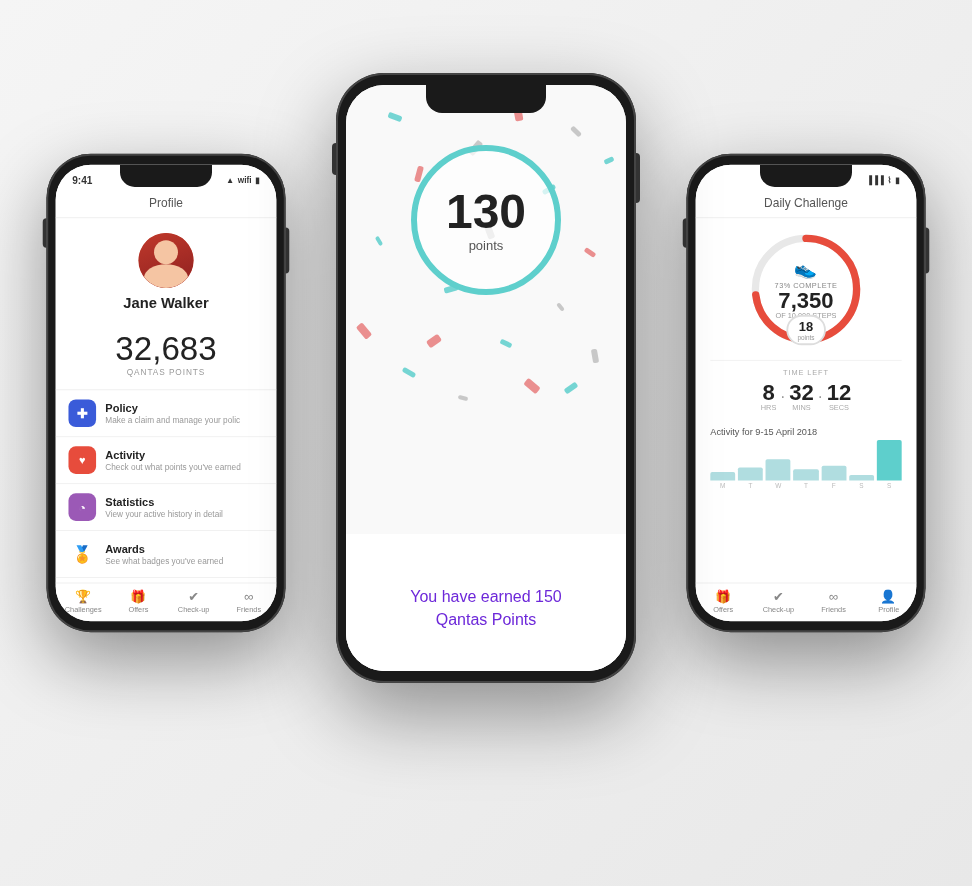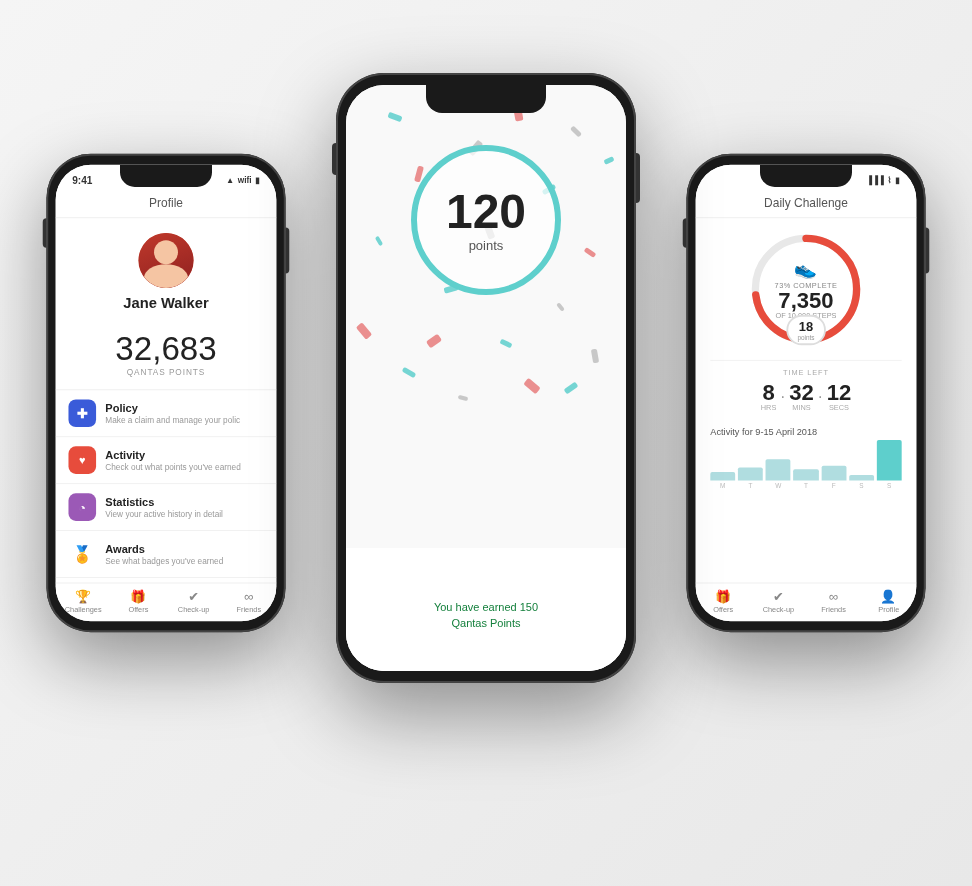--- a/index.html
+++ b/index.html
@@ -322,22 +322,22 @@
     }
 
     .well-done-title {
       font-size: 32px;
       font-weight: 300;
       color: #222;
       margin-bottom: 8px;
     }
 
     .well-done-subtitle {
-      font-size: 11px;
-      color: #15803d;
+      font-size: 16px;
+      color: #6d28d9;
       line-height: 1.4;
       margin-top: 28px;
     }
 
     
     .challenge-screen {
       display: flex;
       flex-direction: column;
       height: 100%;
       background: #fff;
@@ -582,21 +582,21 @@
             <div class="confetti-piece" style="left: 65%; top: 80%; width: 8px; height: 16px; background: rgb(232, 124, 124); transform: rotate(-50deg);"></div>
             <div class="confetti-piece" style="left: 40%; top: 85%; width: 10px; height: 4px; background: rgb(192, 192, 192); transform: rotate(15deg);"></div>
             <div class="confetti-piece" style="left: 92%; top: 20%; width: 10px; height: 5px; background: rgb(94, 207, 204); transform: rotate(-25deg);"></div>
             <div class="confetti-piece" style="left: 45%; top: 15%; width: 7px; height: 16px; background: rgb(192, 192, 192); transform: rotate(40deg);"></div>
             <div class="confetti-piece" style="left: 78%; top: 82%; width: 14px; height: 6px; background: rgb(94, 207, 204); transform: rotate(-35deg);"></div>
             <div class="confetti-piece" style="left: 30%; top: 68%; width: 8px; height: 14px; background: rgb(232, 124, 124); transform: rotate(55deg);"></div>
           </div>
 
         <div class="points-circle-area">
           <div class="points-ring">
-            <span class="ring-number">120</span>
+            <span class="ring-number">130</span>
             <span class="ring-label">points</span>
           </div>
         </div>
 
         <div class="well-done-section">
           <div class="well-done-subtitle">You have earned 150<br>Qantas Points</div>
         </div>
 
       </div>
     </div>

